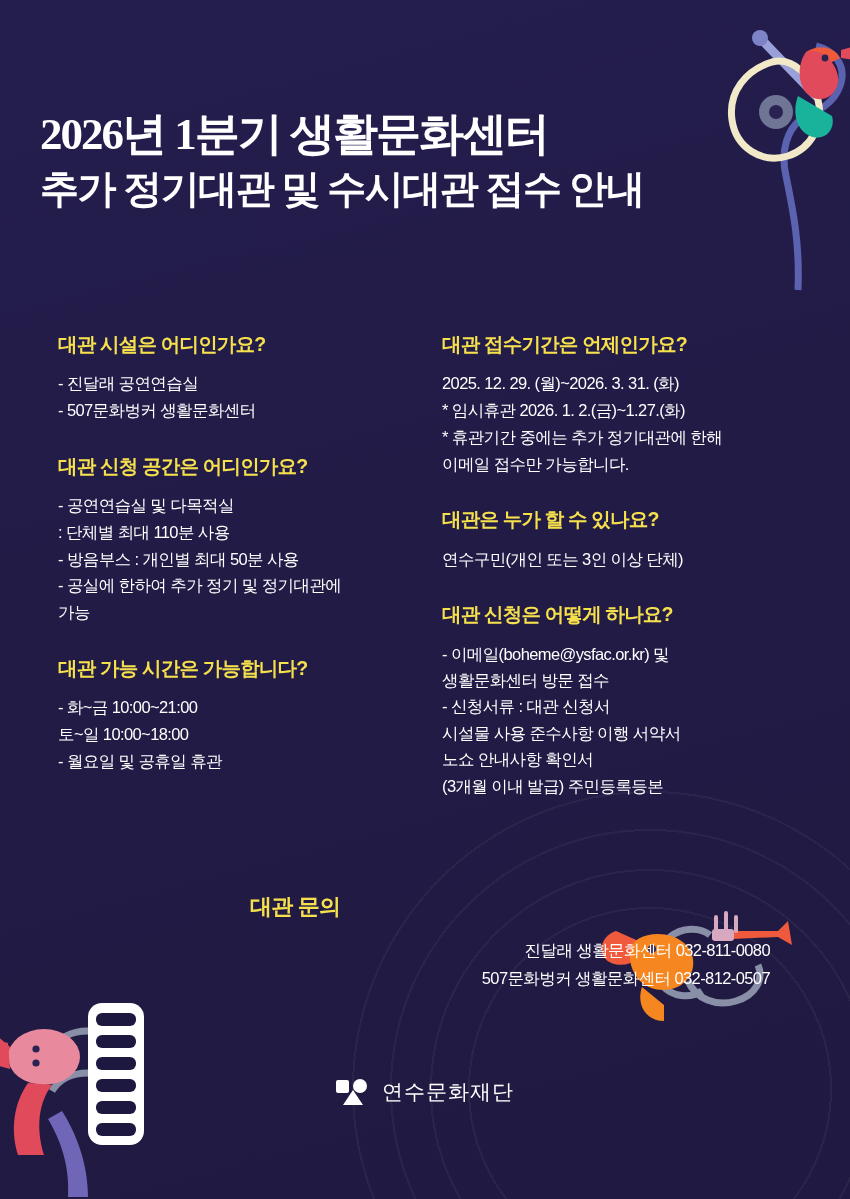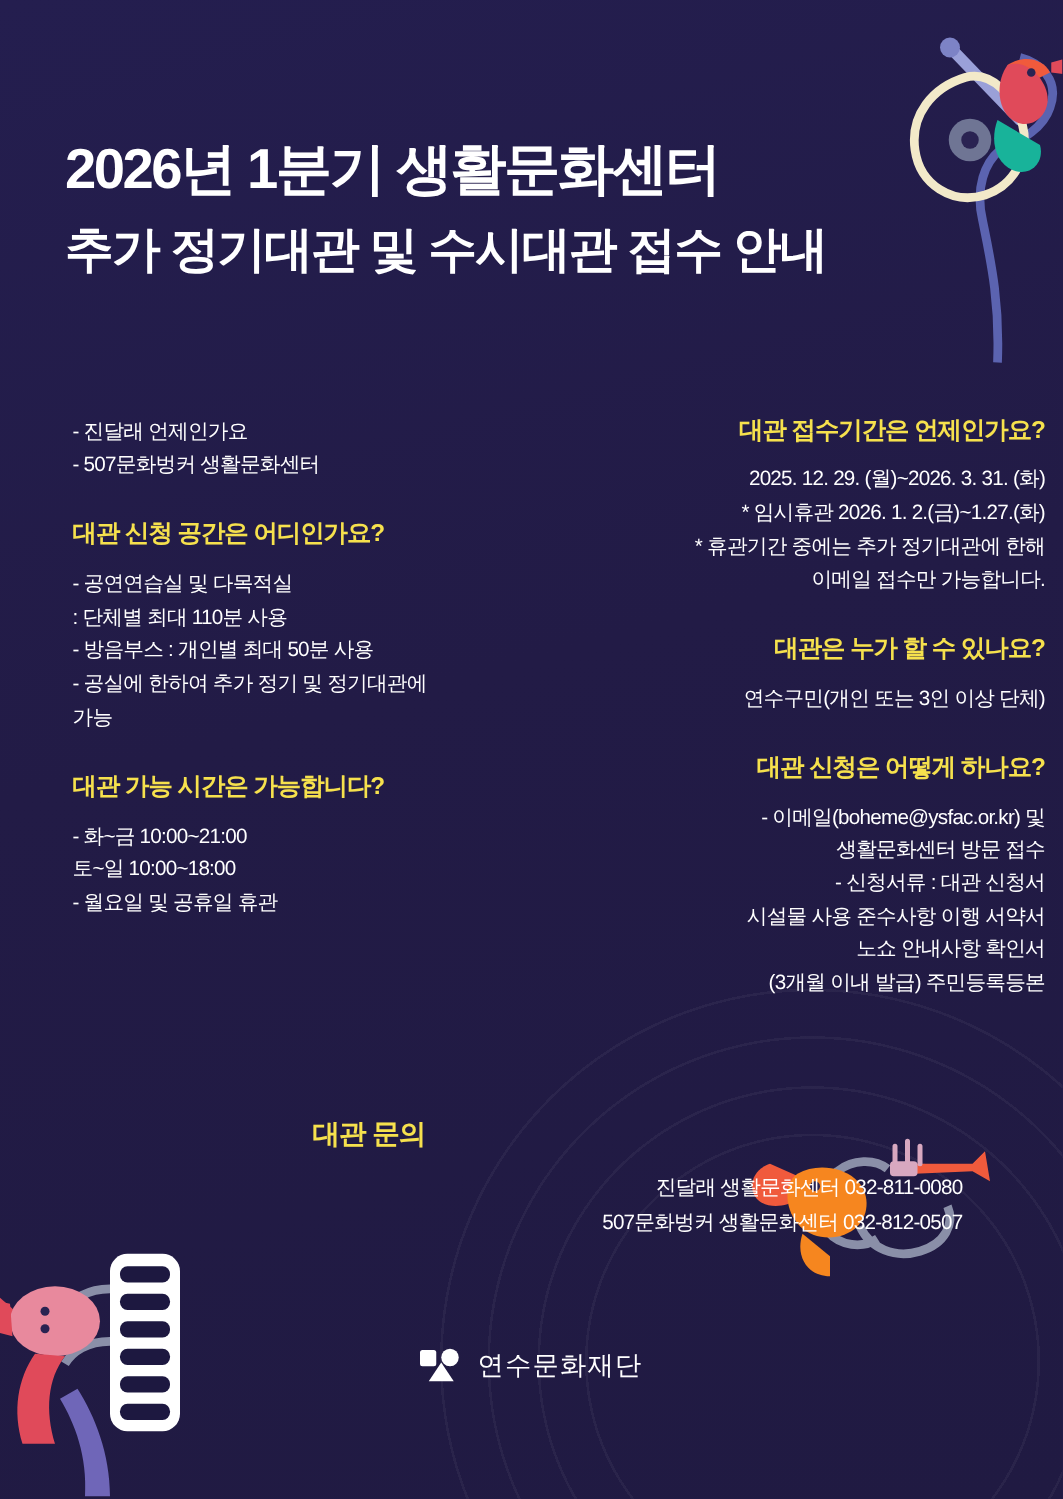--- a/index.html
+++ b/index.html
@@ -40,61 +40,61 @@
         rgba(255,255,255,0.045) 258px 260px,
         rgba(255,255,255,0) 260px 296px,
         rgba(255,255,255,0.045) 296px 298px,
         rgba(255,255,255,0) 298px 100%);
     pointer-events: none;
   }
 
   
   .title-wrap {
     position: absolute;
-    left: 52px;
+    left: 40px;
     top: 108px;
     width: 700px;
+    font-family: Liberation Serif, serif;
   }
   .title-line1 {
     font-size: 45px;
     font-weight: bold;
     letter-spacing: -2px;
     line-height: 1.18;
     color: #ffffff;
     white-space: nowrap;
   }
   .title-line2 {
     font-size: 39px;
     font-weight: bold;
     letter-spacing: -1.5px;
     line-height: 1.25;
     color: #ffffff;
-    margin-top: 16px;
+    margin-top: 4px;
     white-space: nowrap;
   }
 
   
   .cols {
     position: absolute;
     left: 0;
     top: 332px;
     width: 850px;
     display: flex;
   }
   .col-left {
     width: 370px;
     padding-left: 58px;
     box-sizing: border-box;
   }
   .col-right {
     width: 480px;
     padding-left: 72px;
-    padding-right: 14px;
+    padding-right: 27px;
     box-sizing: border-box;
-    text-align: right;
   }
   .block { margin-bottom: 30px; }
   .q {
     color: #f6e14d;
     font-size: 19.5px;
     font-weight: bold;
     letter-spacing: -0.8px;
     margin-bottom: 13px;
     line-height: 1.3;
   }
@@ -226,21 +226,22 @@
 
   <div class="title-wrap">
     <div class="title-line1">2026년 1분기 생활문화센터</div>
     <div class="title-line2">추가 정기대관 및 수시대관 접수 안내</div>
   </div>
 
   <div class="cols">
 
     <div class="col-left">
       <div class="block">
-        <div class="a">- 진달래 언제인가요
+        <div class="q">대관 시설은 어디인가요?</div>
+        <div class="a">- 진달래 공연연습실
 - 507문화벙커 생활문화센터</div>
       </div>
       <div class="block">
         <div class="q">대관 신청 공간은 어디인가요?</div>
         <div class="a">- 공연연습실 및 다목적실
   : 단체별 최대 110분 사용
 - 방음부스 : 개인별 최대 50분 사용
 - 공실에 한하여 추가 정기 및 정기대관에
   가능</div>
       </div>

